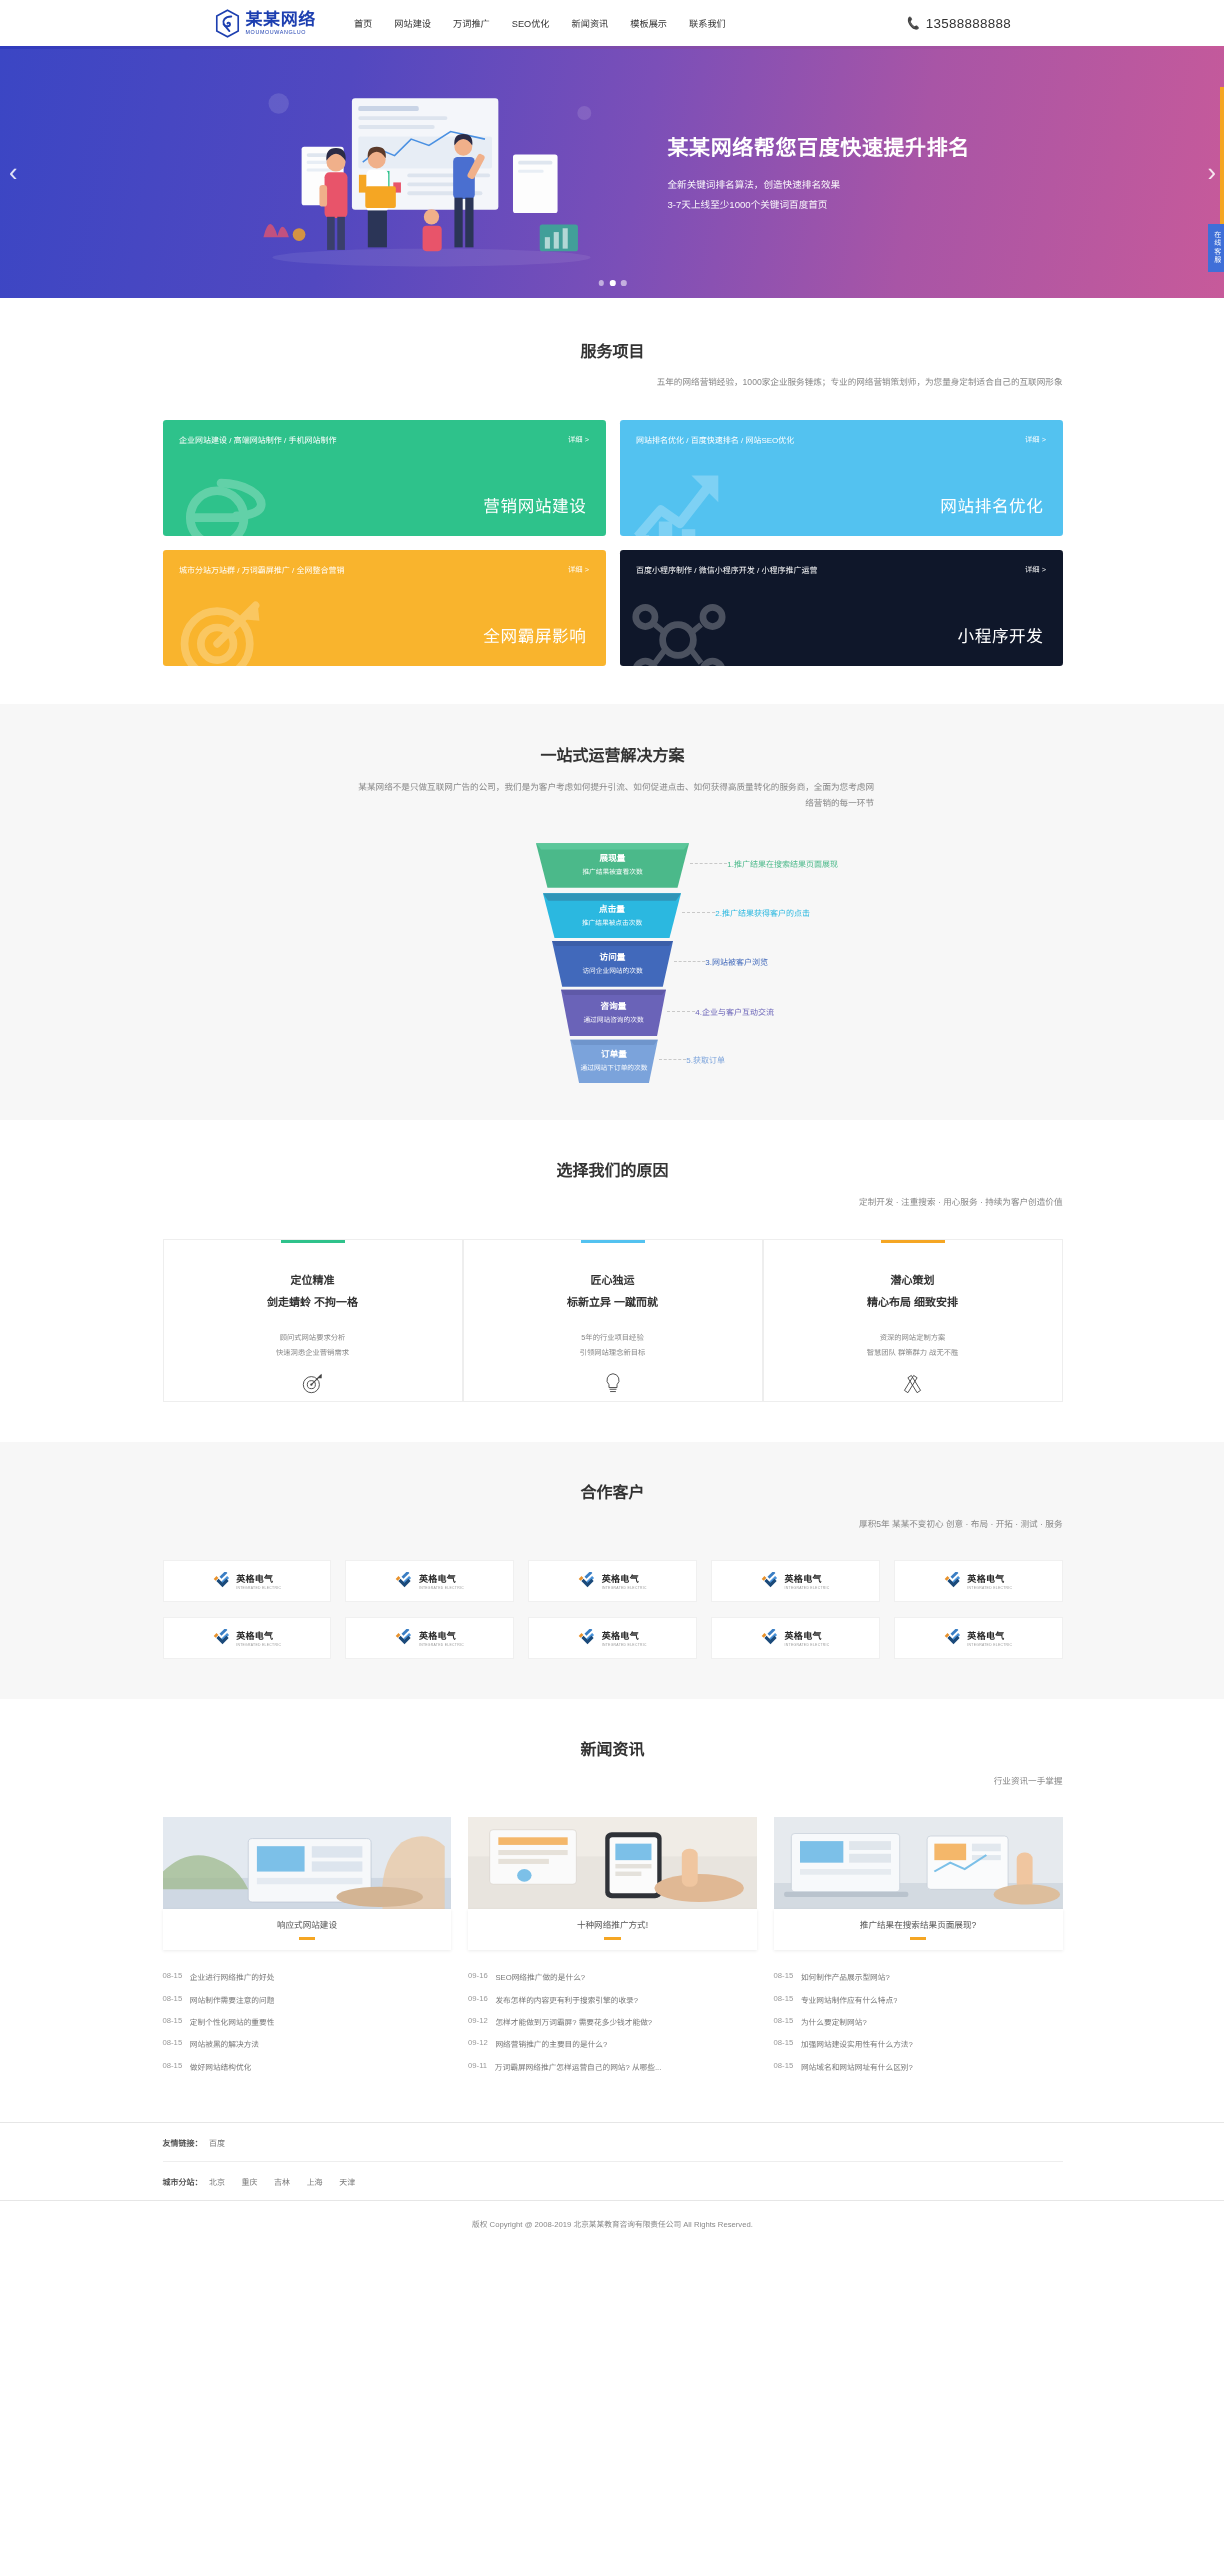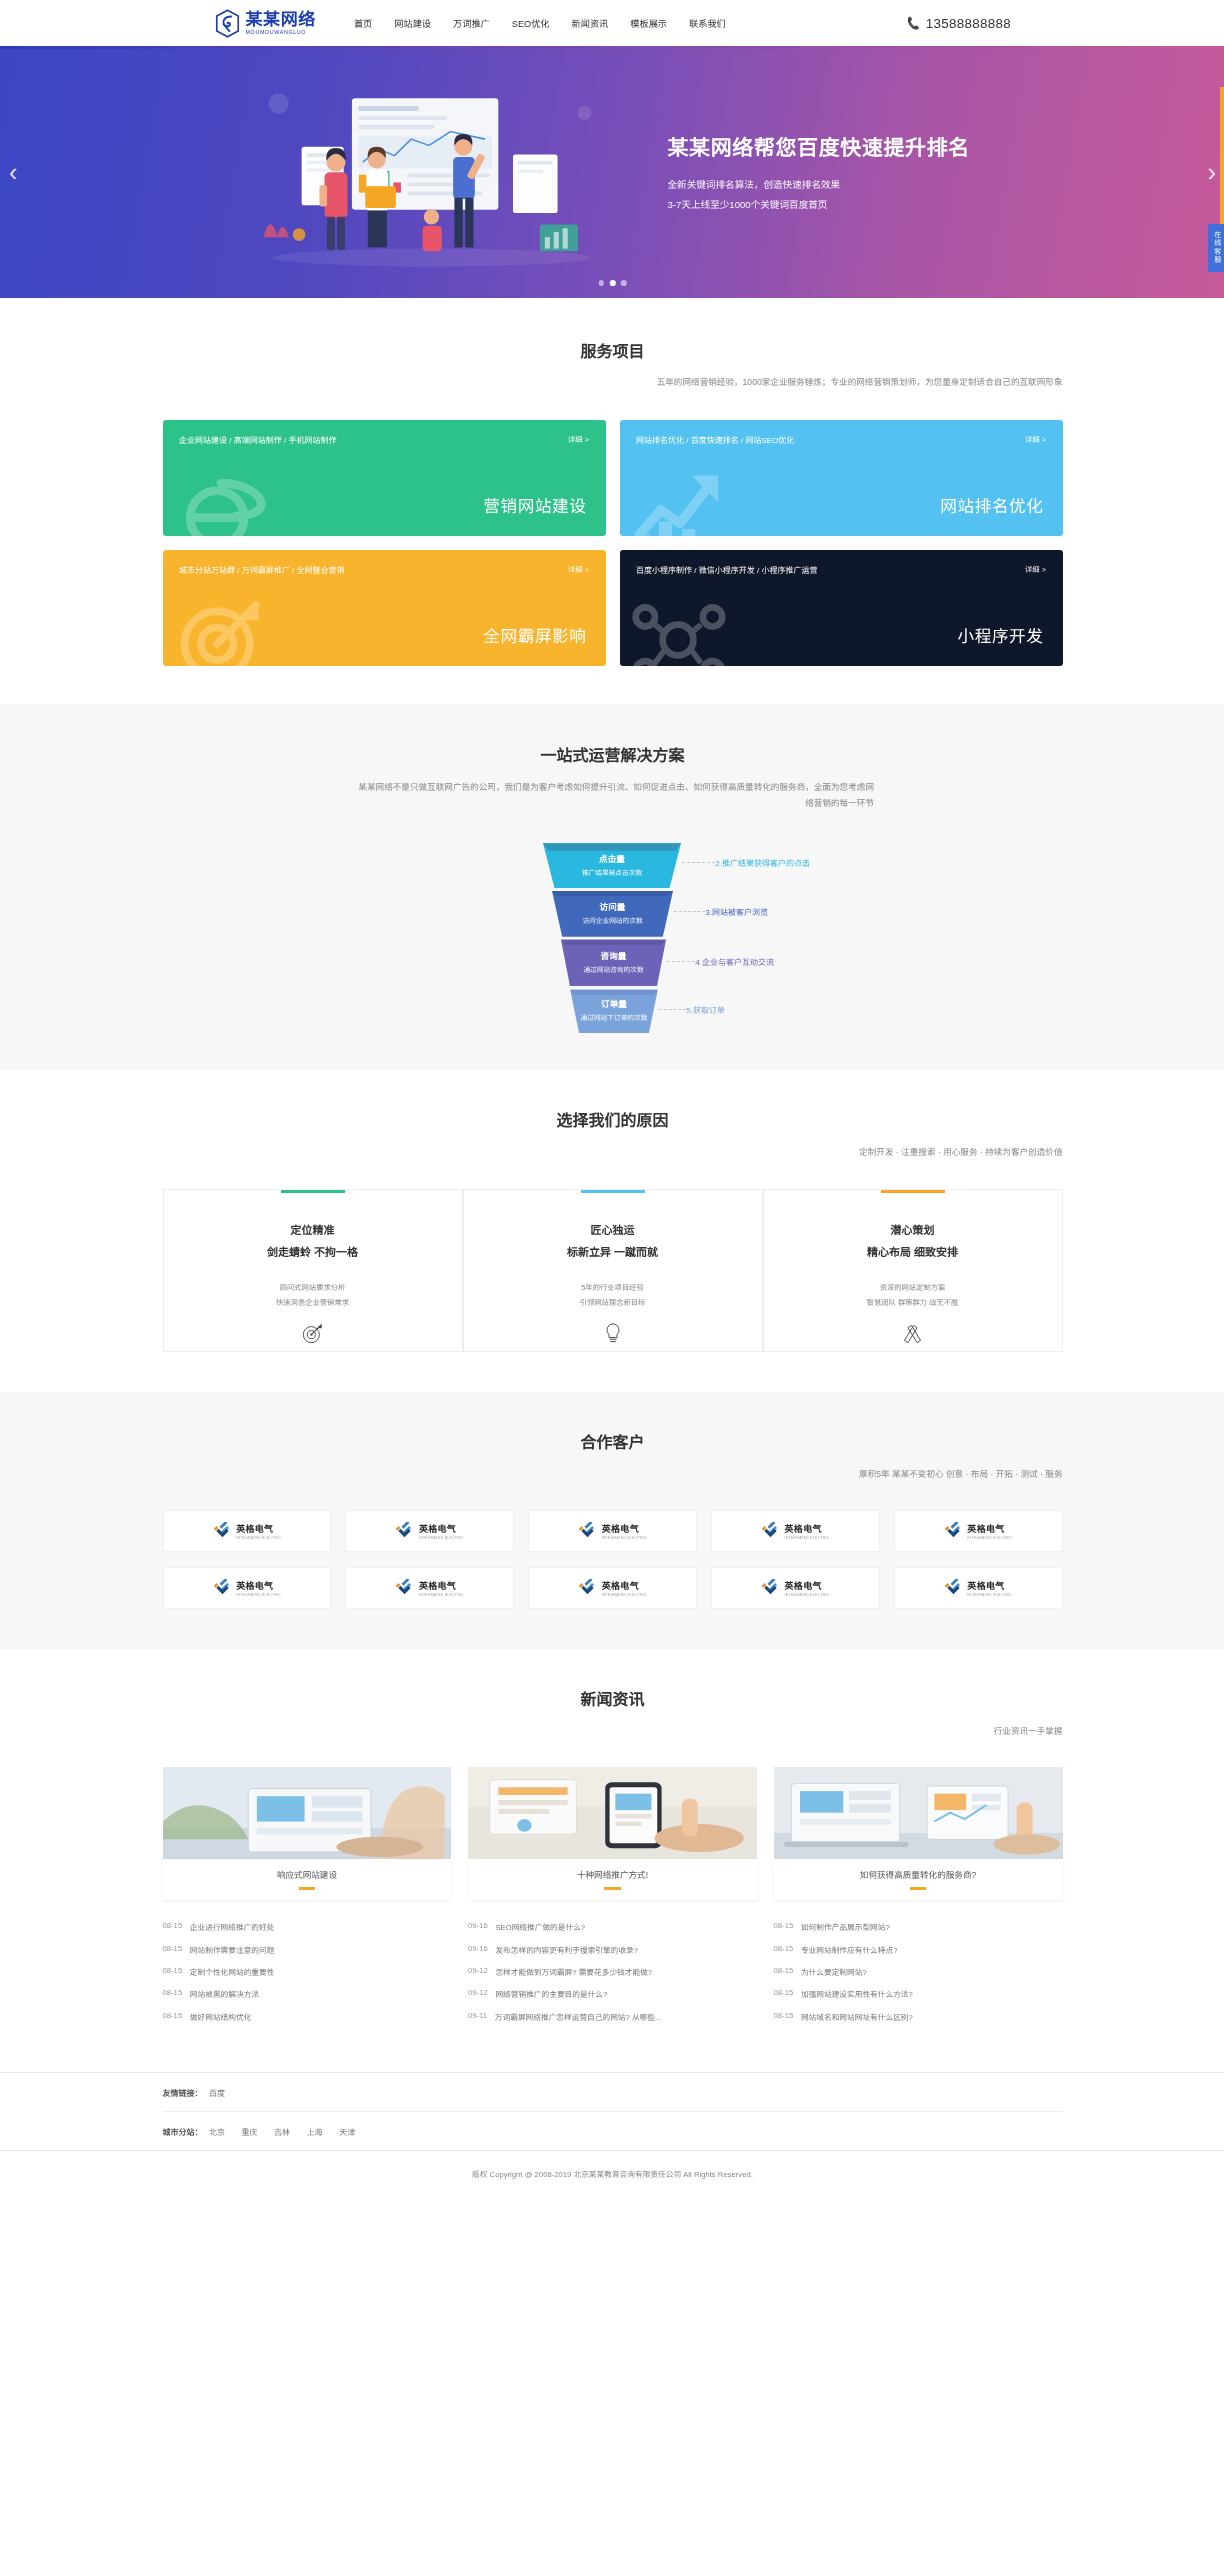--- a/index.html
+++ b/index.html
@@ -294,20 +294,35 @@
   </div>
 </section>
 
 <section class="funnel-sec">
   <div class="wrap">
     <h2 class="sec-title">一站式运营解决方案</h2>
     <p class="sec-sub" style="max-width:523px;margin-left:auto;margin-right:auto;">某某网络不是只做互联网广告的公司，我们是为客户考虑如何提升引流、如何促进点击、如何获得高质量转化的服务商，全面为您考虑网络营销的每一环节</p>
 
     <div class="funnel-area">
 
+      <div class="f-row">
+        <div style="width:166px;"></div>
+        <div class="f-shape" style="width:153px;">
+          <svg viewBox="0 0 240 78" width="153" height="50" style="display:block;">
+            <polygon points="0,8 240,8 222,78 18,78" fill="#4bb98a"></polygon>
+            <polygon points="0,8 240,8 232,18 8,18" fill="#5bc79a"></polygon>
+          </svg>
+          <div style="position:absolute;top:12.8px;left:0;right:0;">
+            <div class="f-t">展现量</div>
+            <div class="f-d">推广结果被查看次数</div>
+          </div>
+        </div>
+        <div class="dash" style="width:37px;margin-left:1.3px;"></div>
+        <div class="f-note" style="color:#4bb98a;">1.推广结果在搜索结果页面展现</div>
+      </div>
 
       <div class="f-row" style="margin-top:-0.6px;">
         <div style="width:173px;"></div>
         <div class="f-shape" style="width:138px;">
           <svg viewBox="0 0 216 78" width="138" height="50" style="display:block;">
             <polygon points="0,8 216,8 198,78 18,78" fill="#2bb8e0"></polygon>
             <polygon points="0,8 216,8 208,20 8,20" fill="#3095b8"></polygon>
           </svg>
           <div style="position:absolute;top:14px;left:0;right:0;">
             <div class="f-t">点击量</div>
@@ -670,21 +685,21 @@
             <rect x="212" y="30" width="112" height="84" rx="5" fill="#fafbfc" stroke="#c2cbd5"></rect>
             <rect x="222" y="42" width="44" height="26" fill="#f4b76a"></rect>
             <rect x="274" y="42" width="40" height="12" fill="#e2e8ee"></rect>
             <rect x="274" y="60" width="40" height="8" fill="#e2e8ee"></rect>
             <path d="M222 86 l22 -14 l20 10 l30 -22" fill="none" stroke="#7cc0e8" stroke-width="3"></path>
             <rect x="336" y="56" width="22" height="58" rx="10" fill="#f0c6a0"></rect>
             <ellipse cx="350" cy="122" rx="46" ry="16" fill="#ddbe9c"></ellipse>
           </svg>
         </div>
         <div class="nw-card-head">
-          <div class="nw-title">如何获得高质量转化的服务商?</div>
+          <div class="nw-title">推广结果在搜索结果页面展现?</div>
           <div class="nw-underline"></div>
         </div>
         <div class="nw-list">
           <div class="nw-li">
               <span class="nw-date">08-15</span>
               <span class="nw-txt">如何制作产品展示型网站?</span>
             </div>
           <div class="nw-li">
               <span class="nw-date">08-15</span>
               <span class="nw-txt">专业网站制作应有什么特点?</span>

